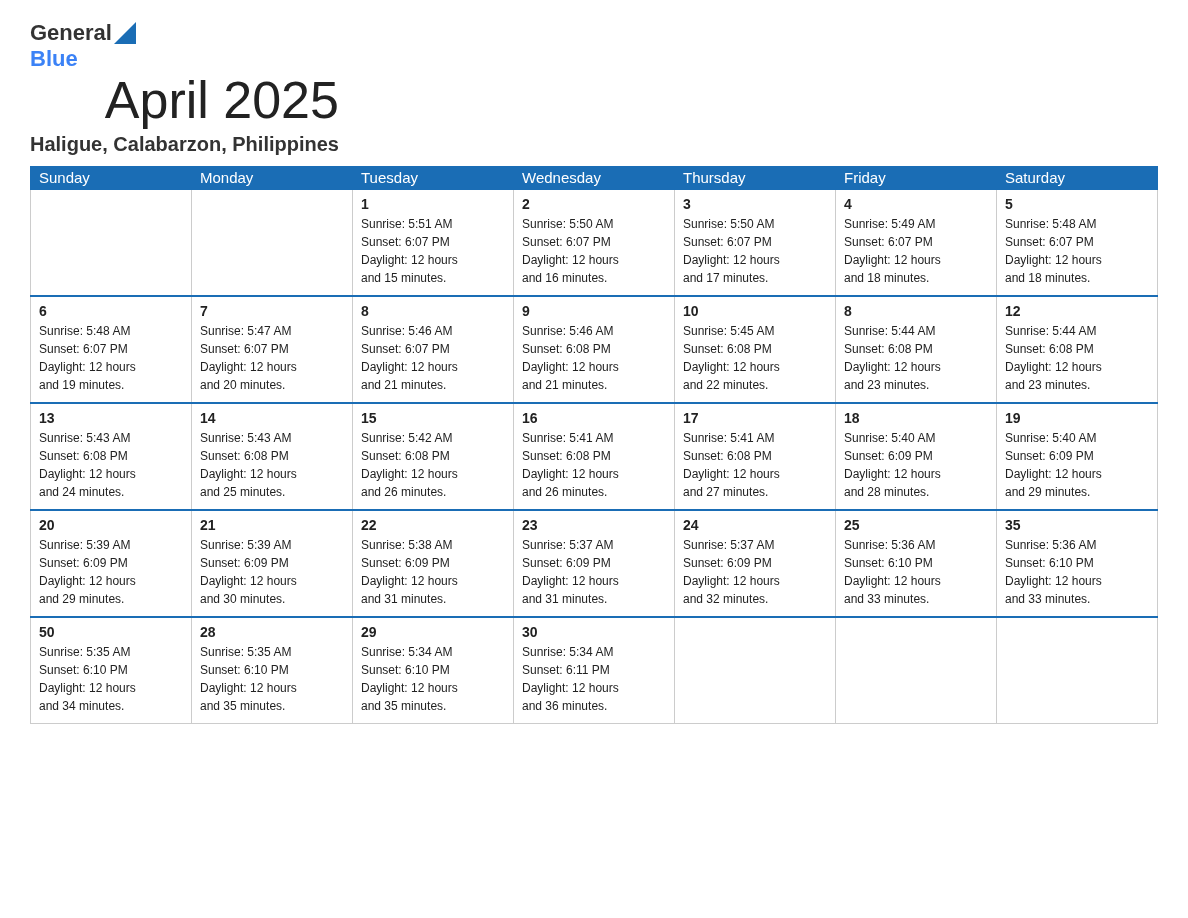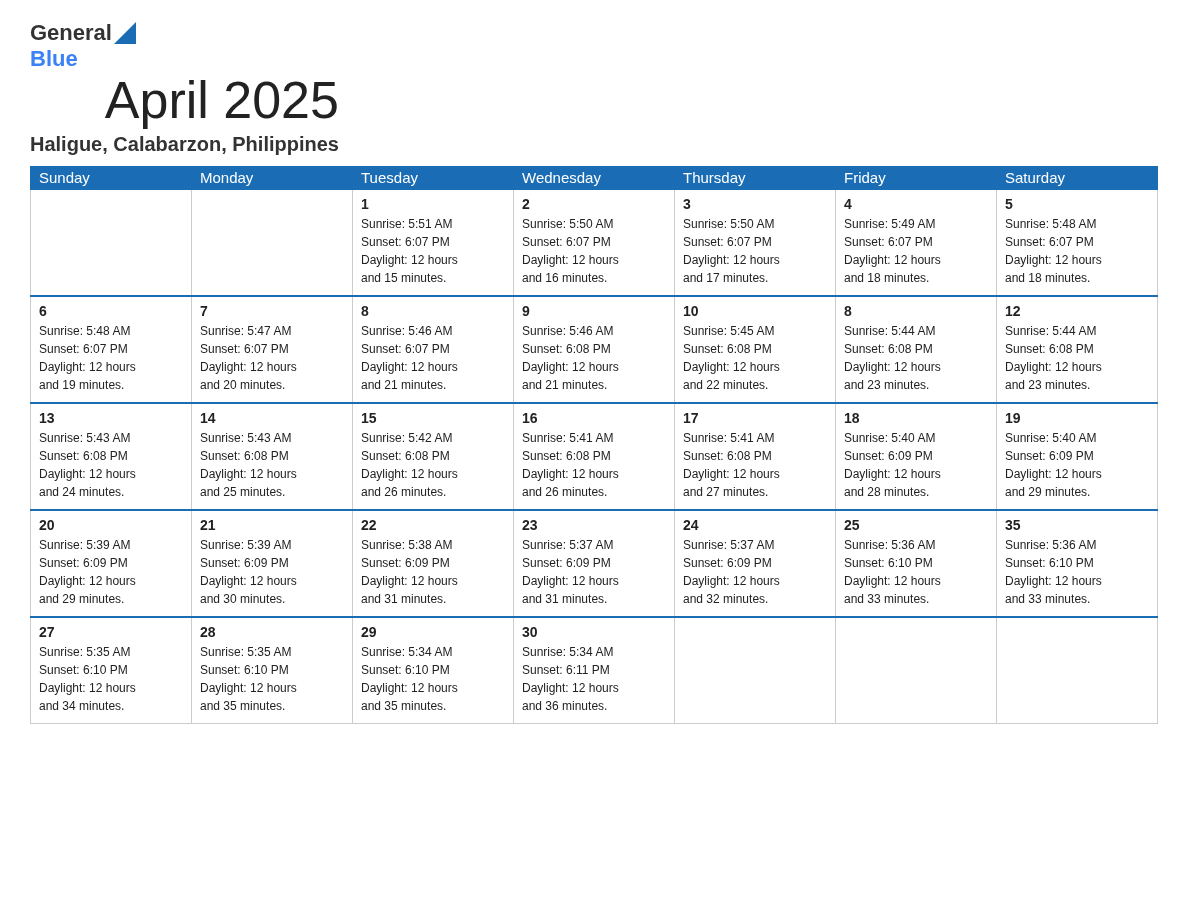--- a/index.html
+++ b/index.html
@@ -307,21 +307,21 @@
         <td>
           <span class="day-number">35</span>
           <div class="day-info" style="white-space: pre-line;">Sunrise: 5:36 AM
 Sunset: 6:10 PM
 Daylight: 12 hours
 and 33 minutes.</div>
         </td>
       </tr>
       <tr>
         <td>
-          <span class="day-number">27</span>
+          <span class="day-number">50</span>
           <div class="day-info" style="white-space: pre-line;">Sunrise: 5:35 AM
 Sunset: 6:10 PM
 Daylight: 12 hours
 and 34 minutes.</div>
         </td>
         <td>
           <span class="day-number">28</span>
           <div class="day-info" style="white-space: pre-line;">Sunrise: 5:35 AM
 Sunset: 6:10 PM
 Daylight: 12 hours

